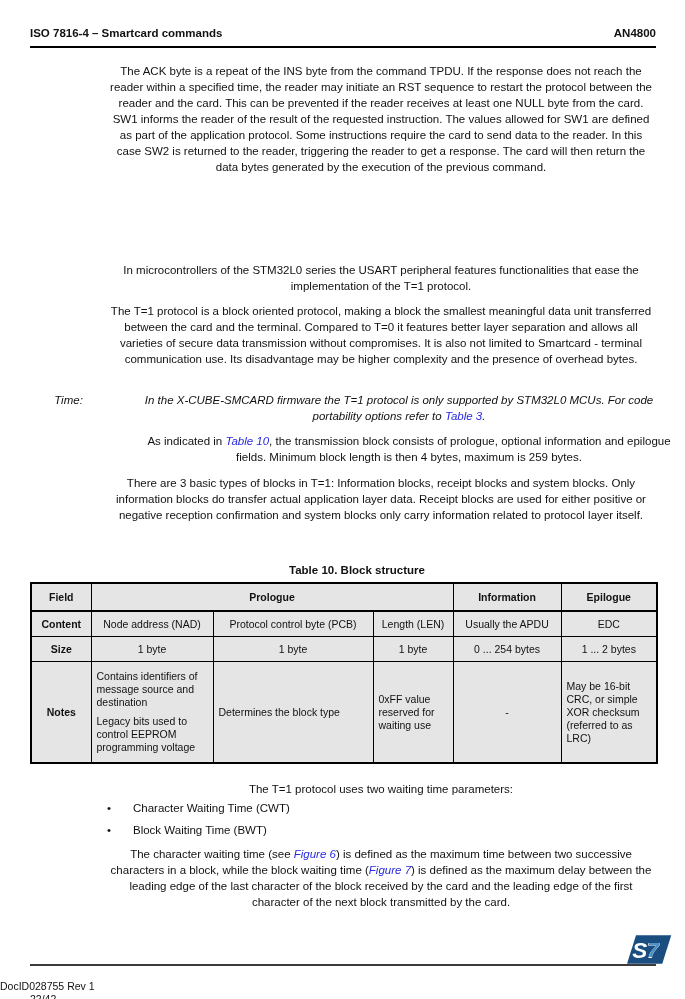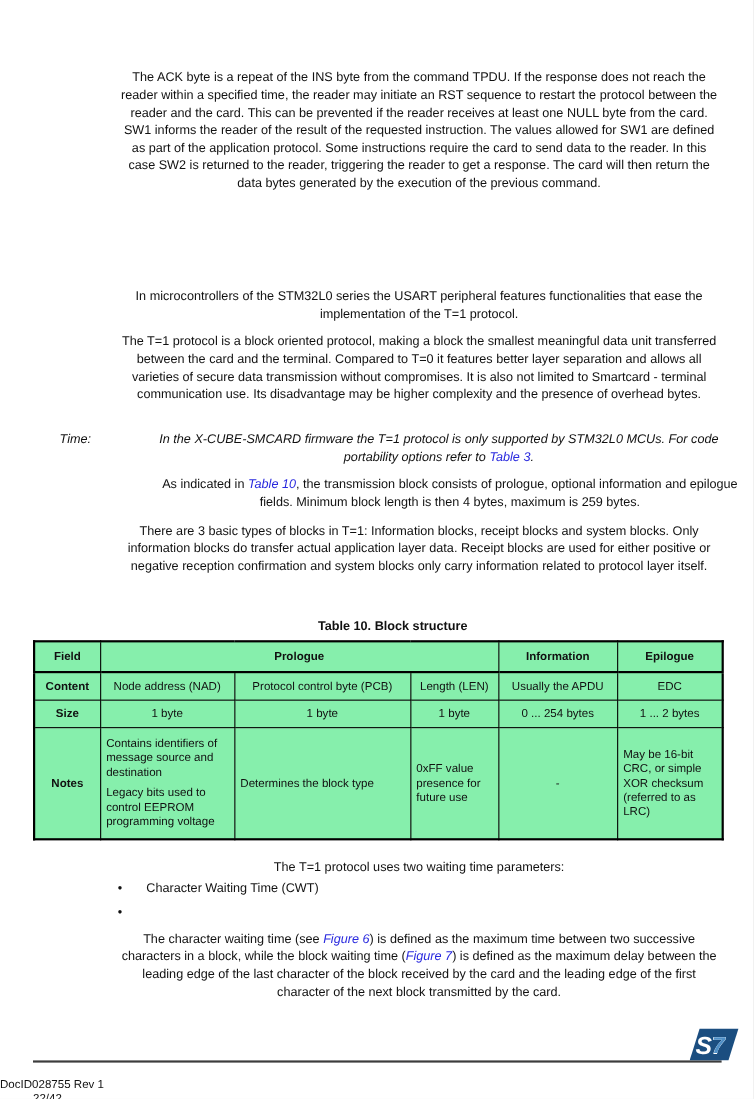--- a/index.html
+++ b/index.html
@@ -30,21 +30,21 @@
   .note-body {width:548px;margin-left:36px;}
 
   
   .tbl-title {left:44px; top:564px; width:626px; text-align:center; font-weight:bold; font-size:11.5px;}
   table.blk {
     position:absolute; left:30px; top:582px; width:626px;
     border-collapse:collapse; table-layout:fixed;
     font-size:10.5px; line-height:13px; color:#111;
     border:2px solid #000;
   }
-  table.blk td {border:1px solid #000; padding:2px 5px; vertical-align:middle; background:#86efac;}
+  table.blk td {border:1px solid #000; padding:2px 5px; vertical-align:middle; background:#e5e5e5;}
   table.blk tr.thead td {border-bottom:2px solid #000; height:22px;}
   .c {text-align:center;}
   .l {text-align:left;}
   table.blk .h {font-weight:bold; text-align:center;}
   .cell-p + .cell-p {margin-top:6px;}
   tr.r-content td {height:20px;}
   tr.r-size td {height:20px;}
   tr.r-notes td {height:96px;}
 
   
@@ -55,20 +55,24 @@
   .footer-page {left:30px; top:993px; font-size:10.5px;}
   .footer-doc {left:0; right:0; top:980px; text-align:left; font-size:10.5px;}
   .footer-rule {left:30px; right:29px; top:964px; height:2px; background:#3c3c3c;}
   .logo-box {left:627px; top:934px; width:45px; height:31px;}
 </style>
 </head>
 <body>
 
 <div class="page">
 
+  <div class="abs header-bar">
+    <span>ISO 7816-4 – Smartcard commands</span>
+    <span>AN4800</span>
+  </div>
 
   <p class="abs para" style="left:107px; top:63px; width:548px;">The ACK byte is a repeat of the INS byte from the command TPDU. If the response does not reach the reader within a specified time, the reader may initiate an RST sequence to restart the protocol between the reader and the card. This can be prevented if the reader receives at least one NULL byte from the card. SW1 informs the reader of the result of the requested instruction. The values allowed for SW1 are defined as part of the application protocol. Some instructions require the card to send data to the reader. In this case SW2 is returned to the reader, triggering the reader to get a response. The card will then return the data bytes generated by the execution of the previous command.</p>
 
 
   <p class="abs para" style="left:107px; top:262px; width:548px;">In microcontrollers of the STM32L0 series the USART peripheral features functionalities that ease the implementation of the T=1 protocol.</p>
 
   <p class="abs para" style="left:107px; top:303px; width:548px;">The T=1 protocol is a block oriented protocol, making a block the smallest meaningful data unit transferred between the card and the terminal. Compared to T=0 it features better layer separation and allows all varieties of secure data transmission without compromises. It is also not limited to Smartcard - terminal communication use. Its disadvantage may be higher complexity and the presence of overhead bytes.</p>
 
   <div class="abs note-row para">
     <span class="note-label">Time:</span>
@@ -113,36 +117,37 @@
         <td class="c">0 ... 254 bytes</td>
         <td class="c">1 ... 2 bytes</td>
       </tr>
       <tr class="r-notes">
         <td class="h">Notes</td>
         <td class="l">
           <p class="cell-p">Contains identifiers of message source and destination</p>
           <p class="cell-p">Legacy bits used to control EEPROM programming voltage</p>
         </td>
         <td class="l">Determines the block type</td>
-        <td class="l">0xFF value presence for future use</td>
+        <td class="l">0xFF value reserved for waiting use</td>
         <td class="c">-</td>
         <td class="l">May be 16-bit CRC, or simple XOR checksum (referred to as LRC)</td>
       </tr>
     </tbody>
   </table>
 
   <p class="abs para" style="left:107px; top:781px; width:548px;">The T=1 protocol uses two waiting time parameters:</p>
 
   <div class="abs" style="left:107px; top:800px; width:548px;">
     <div class="bullet-item">
       <span class="bullet-glyph">•</span>
       <span>Character Waiting Time (CWT)</span>
     </div>
     <div class="bullet-item">
       <span class="bullet-glyph">•</span>
+      <span>Block Waiting Time (BWT)</span>
     </div>
   </div>
 
   <p class="abs para" style="left:107px; top:846px; width:548px;"><span>The character waiting time (see </span><span class="xref">Figure 6</span><span>) is defined as the maximum time between two successive characters in a block, while the block waiting time (</span><span class="xref">Figure 7</span><span>) is defined as the maximum delay between the leading edge of the last character of the block received by the card and the leading edge of the first character of the next block transmitted by the card.</span></p>
 
   <div class="abs footer-page">22/42</div>
   <div class="abs footer-doc">DocID028755 Rev 1</div>
   <div class="abs footer-rule"></div>
   <div class="abs logo-box">
     <svg viewBox="0 0 60 40" width="45" height="31" xmlns="http://www.w3.org/2000/svg">

